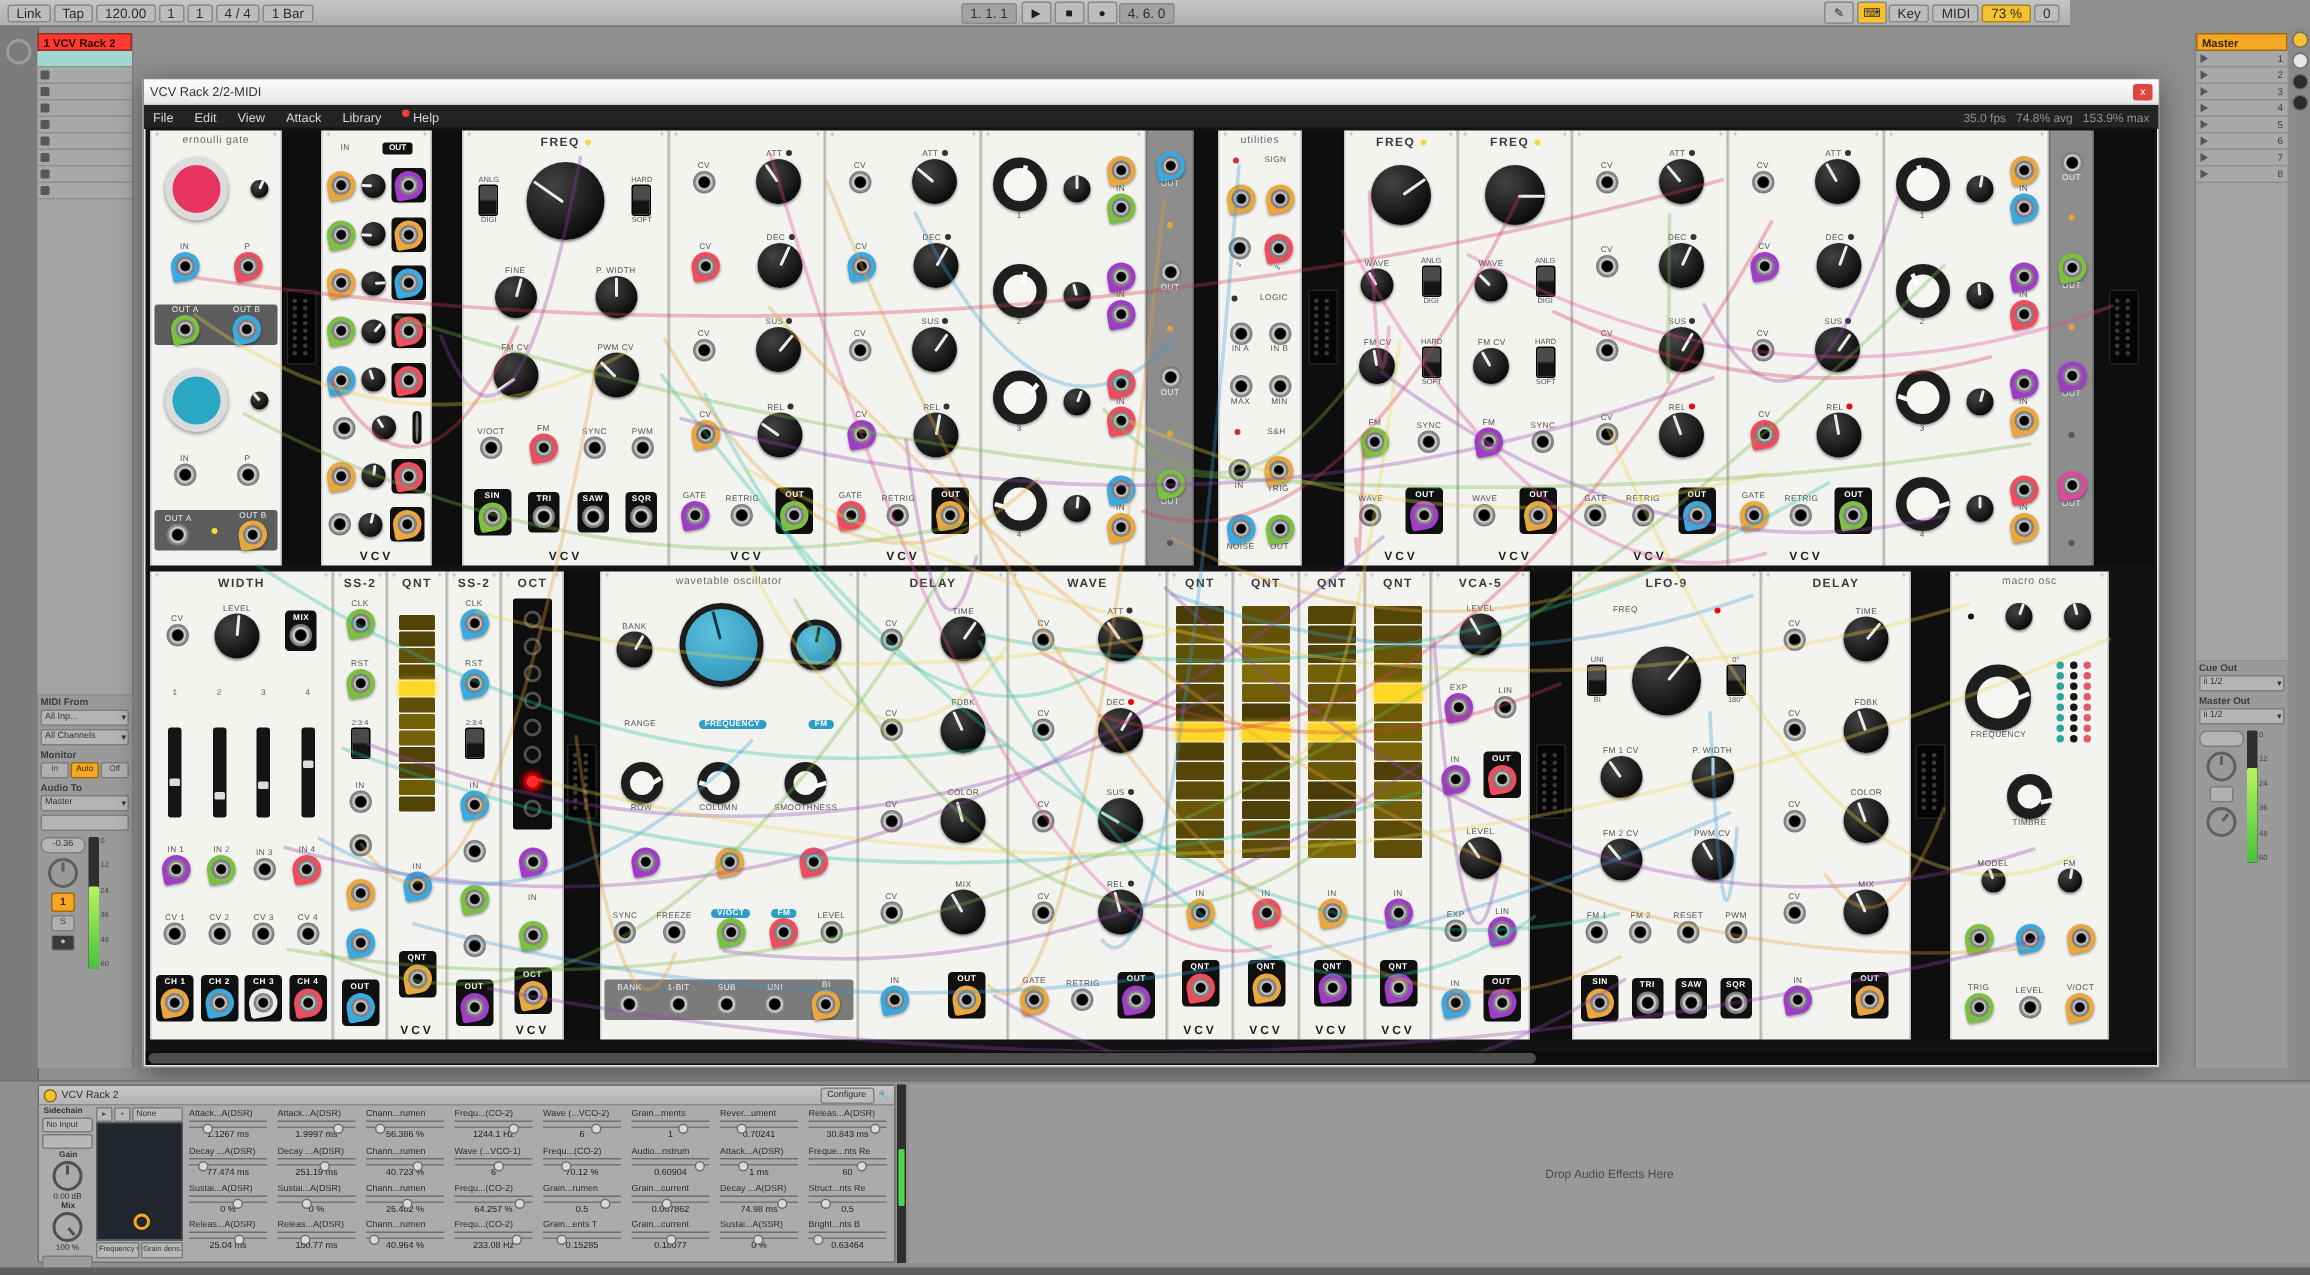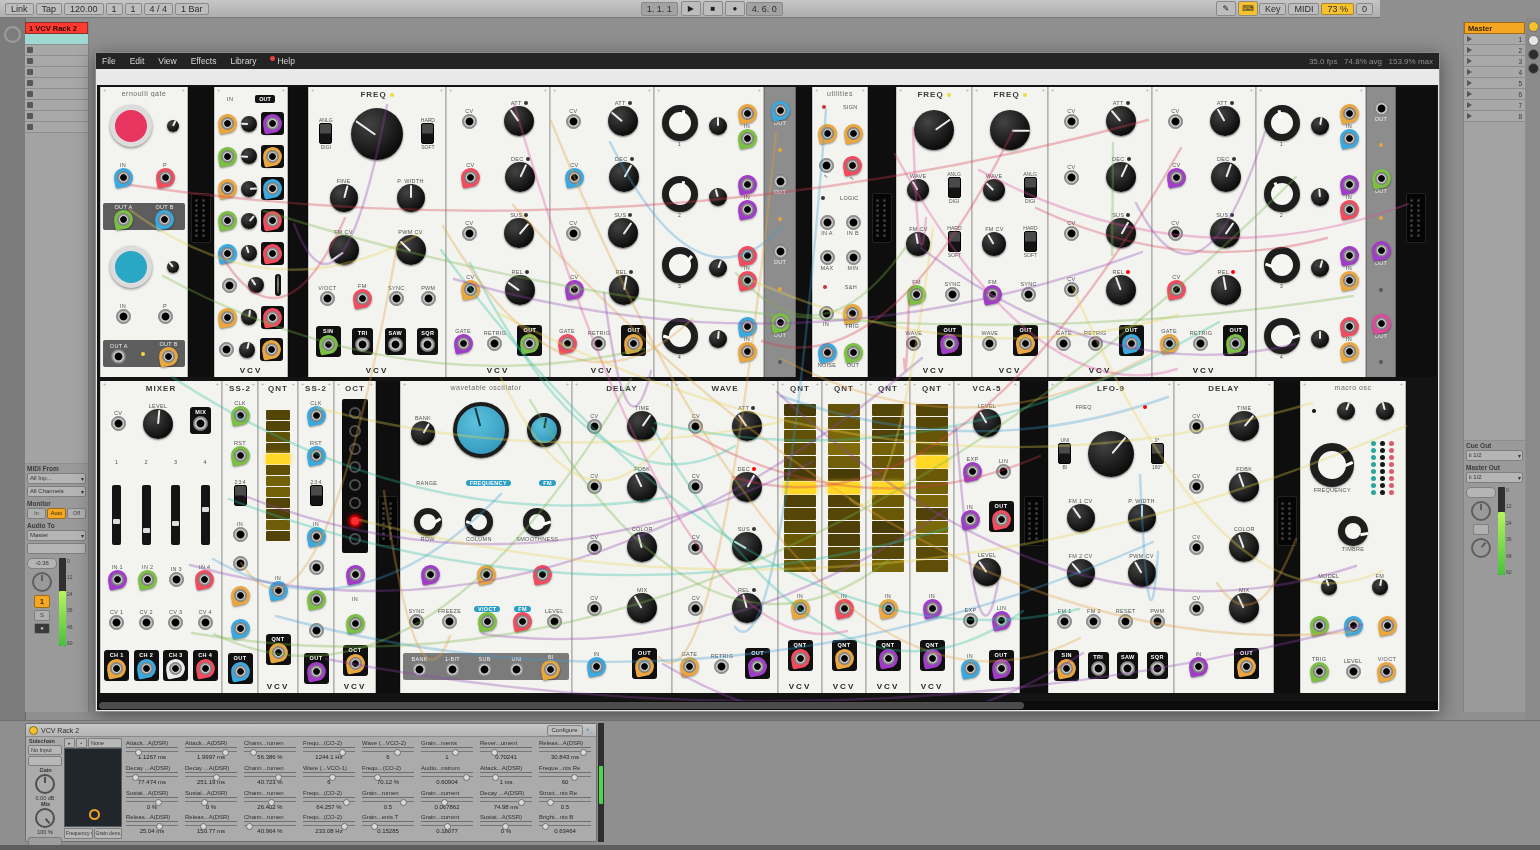--- a/index.html
+++ b/index.html
@@ -311,26 +311,30 @@
 </div>
 
 <div id="rightedge">
   <div class="rdot" style="background:#f5c12e"></div>
   <div class="rdot" style="background:#e6e6e6"></div>
   <div class="rdot" style="background:#2c2c2c"></div>
   <div class="rdot" style="background:#2c2c2c"></div>
 </div>
 
 <div id="vcvwin">
+  <div id="titlebar">
+    <span class="wtitle">VCV Rack 2/2-MIDI</span>
+    <span class="closebox">x</span>
+  </div>
   <div id="menubar">
     <span id="menuitems" style="display: flex; gap: 14px;">
         <span>File</span>
         <span>Edit</span>
         <span>View</span>
-        <span>Effects</span>
+        <span>Attack</span>
         <span>Library</span>
         <span><span class="notifdot"></span>Help</span>
       </span>
     <span class="stats">35.0 fps   74.8% avg   153.9% max</span>
   </div>
   <div id="rack">
     <div class="rrow" id="row1">
         <div class="module light" style="width: 88px;">
           <div class="mtitle small">
             <span>ernoulli gate</span>
@@ -1500,21 +1504,21 @@
             <s></s>
             <s></s>
             <s></s>
             <s></s>
           </div>
         </div>
       </div>
     <div class="rrow" id="row2">
         <div class="module light" style="width: 122px;">
           <div class="mtitle">
-            <span>MIXER</span>
+            <span>WIDTH</span>
           </div>
           <div class="mrows">
             <div class="mrow">
               <span class="ctl">
                 <span class="plab">CV</span>
                 <span class="port"></span>
               </span>
               <span class="ctl">
                 <span class="plab">LEVEL</span>
                 <span class="knob" style="height: 30px; width: 30px;">
@@ -2985,14 +2989,17 @@
           <div class="ps">
             <i style="left: 6%;"></i>
           </div>
           <div class="pv">0.63464</div>
         </div>
       </div>
   </div>
   <div id="chainmeter">
       <i></i>
     </div>
+  <div id="dropzone">
+    <span>Drop Audio Effects Here</span>
+  </div>
 </div>
 <div id="statusbar"></div>
 
 </body></html>

